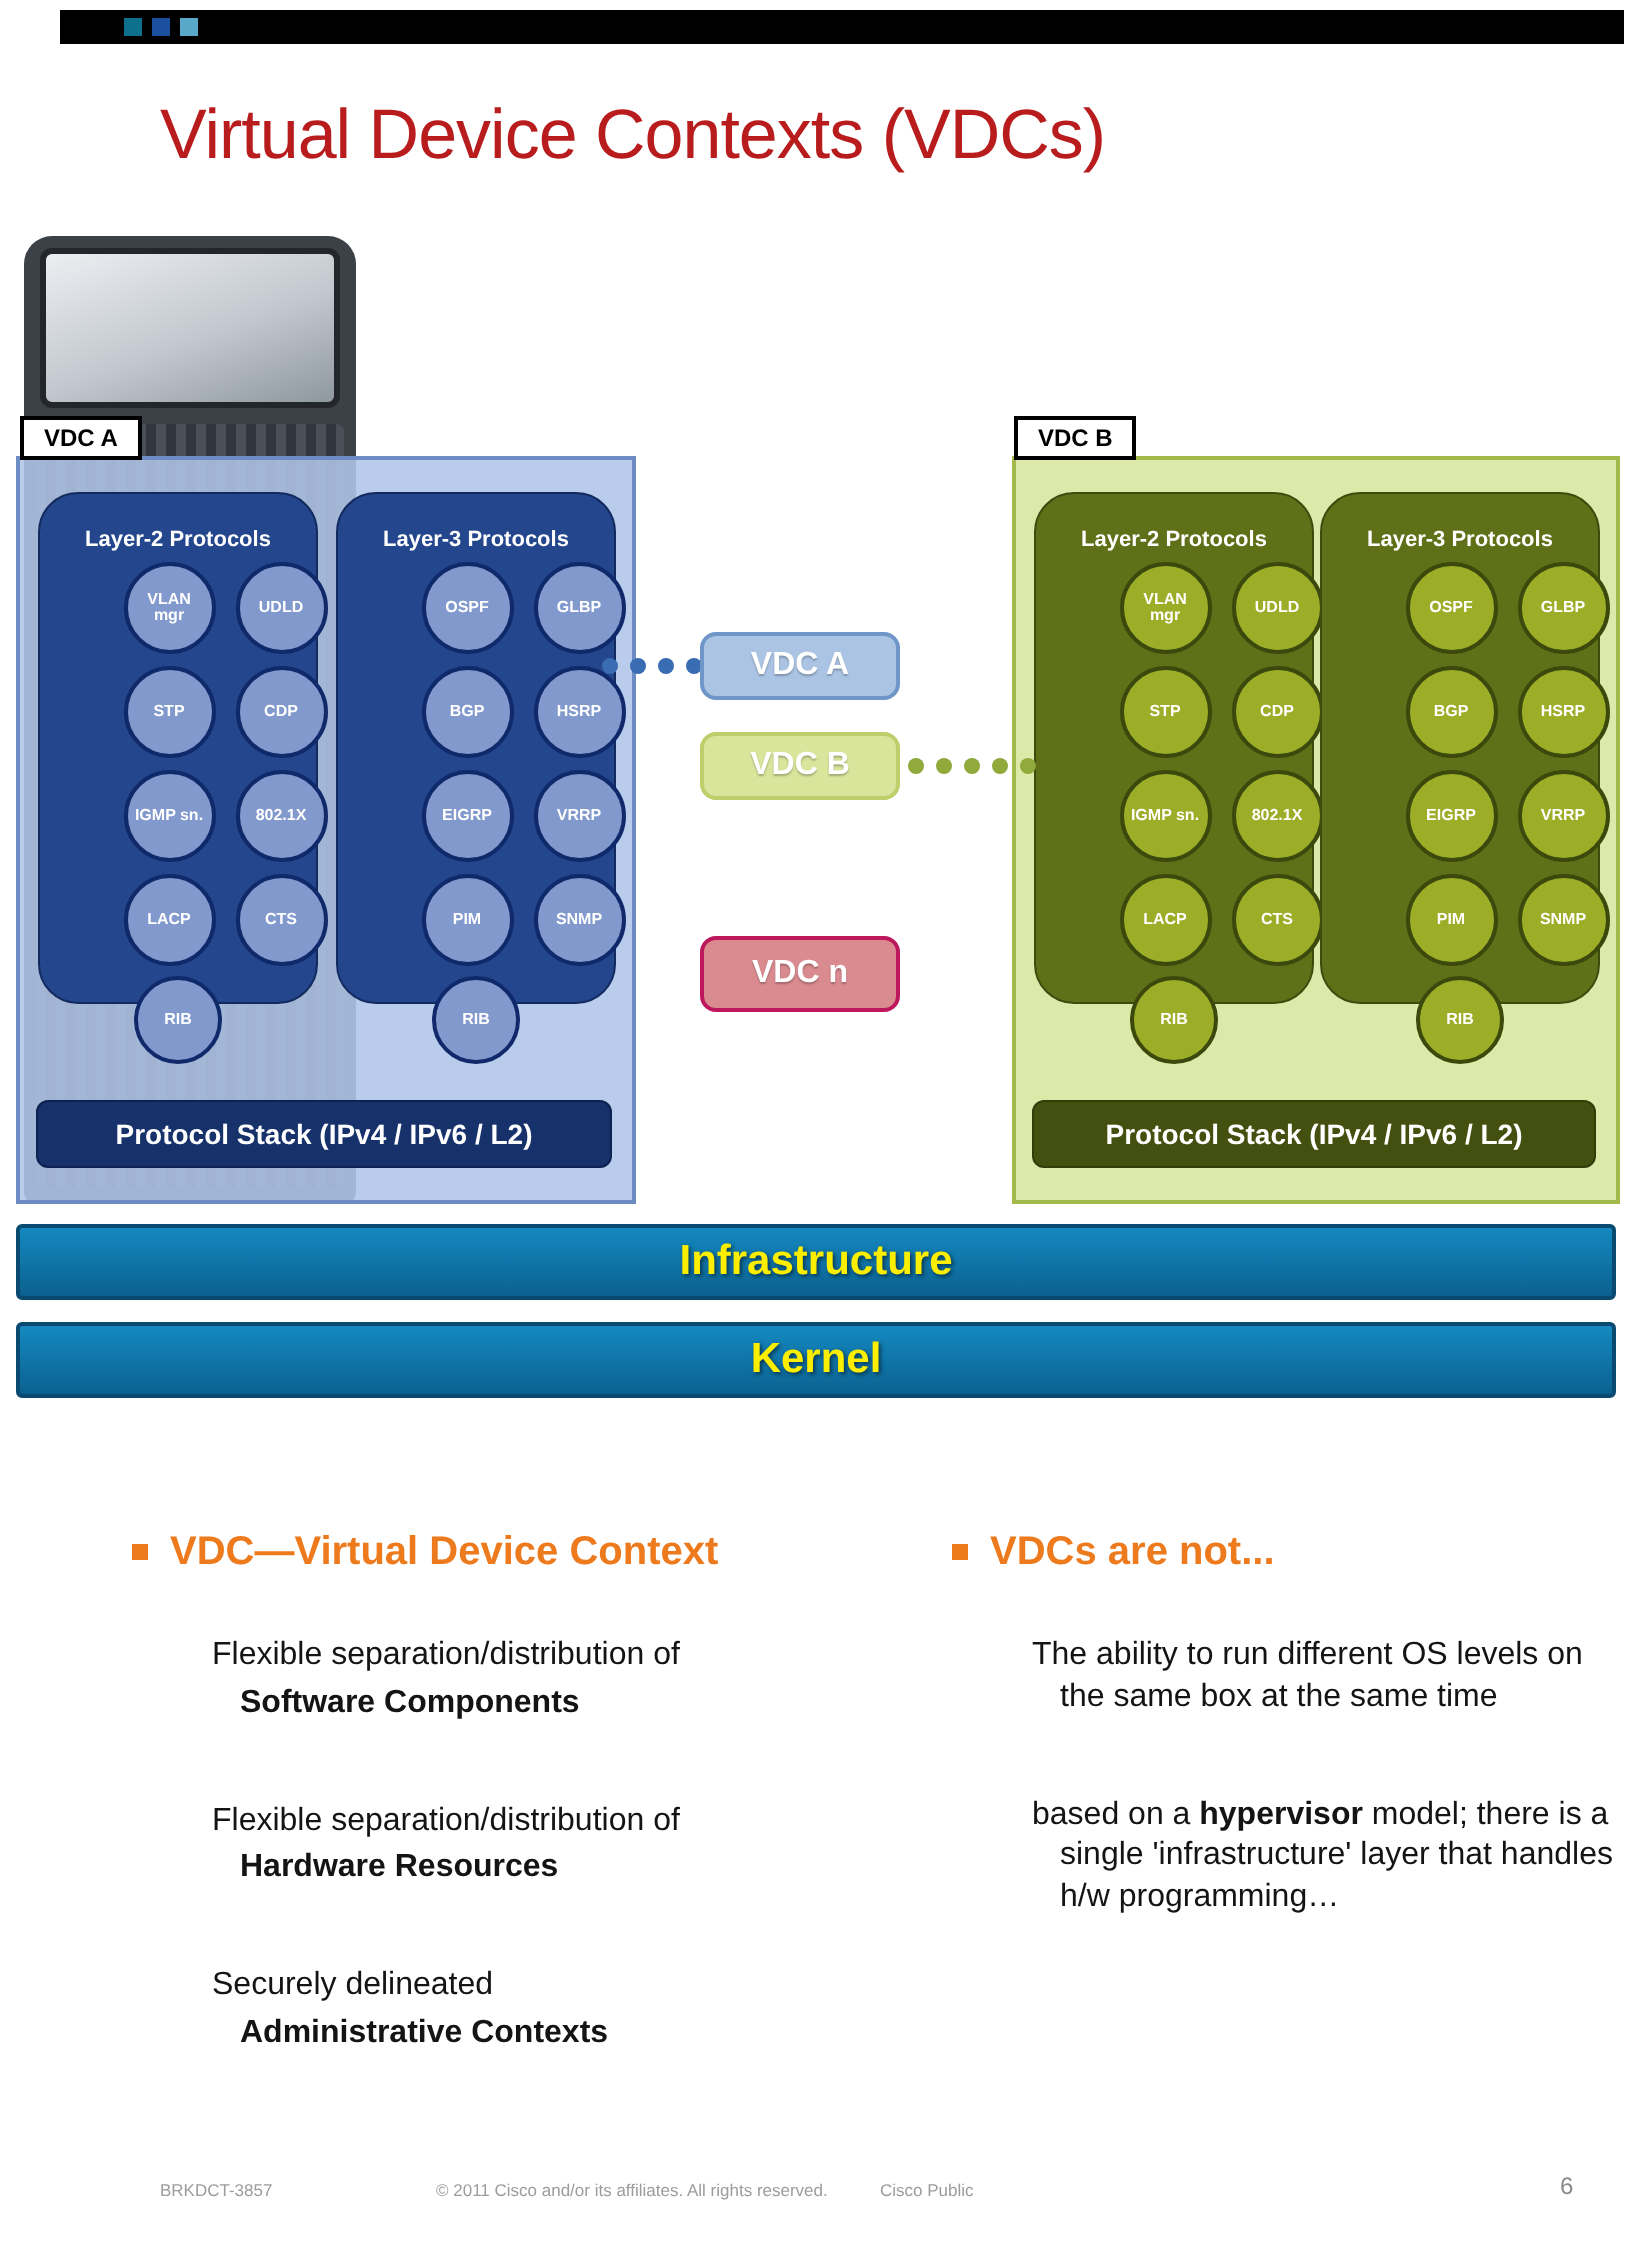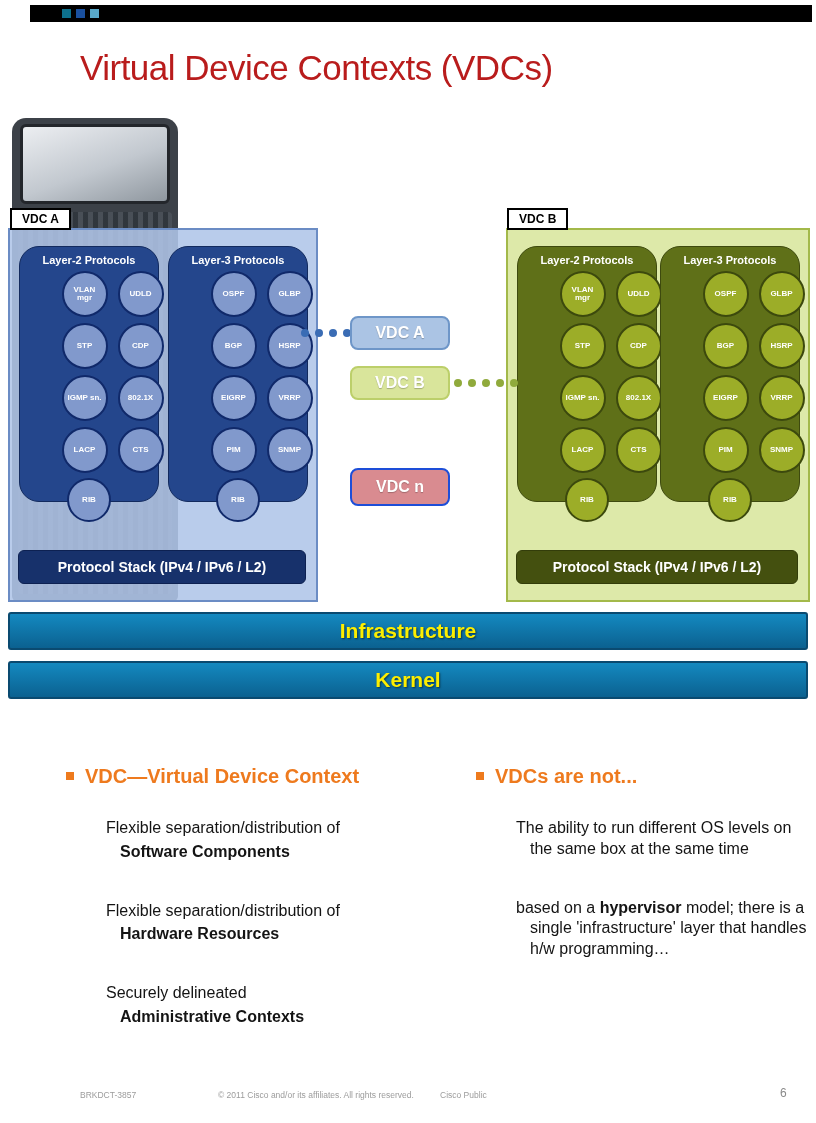--- a/index.html
+++ b/index.html
@@ -23,21 +23,21 @@
 
   
   .vdc-panel { position:absolute; top:228px; height:374px; z-index:1; }
   .panel-a { left:8px;  width:310px; background:rgba(175,197,232,0.88); border:2px solid #6b8cc4; }
   .panel-b { left:506px; width:304px; background:#dde9a9; border:2px solid #a3b94a; }
 
   .vdc-tag { position:absolute; background:#fff; border:2px solid #000; padding:2px 10px; font-size:12px; font-weight:bold; color:#000; z-index:5; }
   .tag-a { left:10px;  top:208px; }
   .tag-b { left:507px; top:208px; }
 
-  .proto-box { position:absolute; top:16px; width:140px; height:256px; border-radius:20px; padding-top:7px; }
+  .proto-box { position:absolute; top:16px; width:140px; height:256px; border-radius:20px; padding-top:17px; }
   .pb-l2 { left:9px; } .pb-l3 { right:8px; }
   .blue  { background:#24468c; border:1px solid #122a5e; }
   .olive { background:#5f7018; border:1px solid #3e4a0e; }
   .proto-title { text-align:center; color:#fff; font-size:11px; font-weight:bold; margin-bottom:5px; }
   .proto-grid { display:grid; grid-template-columns:repeat(2,46px); gap:6px 10px; justify-content:center;margin-left:47px; }
   .proto-circle { width:46px; height:46px; border-radius:50%; display:flex; align-items:center; justify-content:center;
                   text-align:center; font-size:8px; font-weight:bold; color:#fff; line-height:1.05; padding:2px; }
   .blue  .proto-circle { background:#8199cc; border:2px solid #10296a; }
   .olive .proto-circle { background:#9cad28; border:2px solid #3c490d; }
   .rib-circle { width:44px; height:44px; margin:5px auto 0; }
@@ -45,21 +45,21 @@
   .stack-bar { position:absolute; left:8px; right:10px; top:320px; height:34px; border-radius:6px;
                display:flex; align-items:center; justify-content:center; color:#fff; font-weight:bold; font-size:14px; }
   .panel-a .stack-bar { background:#17316b; border:1px solid #0d2152; }
   .panel-b .stack-bar { background:#44500f; border:1px solid #333d0a; }
 
   
   .chip { position:absolute; left:350px; width:100px; height:34px; border-radius:8px; display:flex; align-items:center;
           justify-content:center; color:#fff; font-weight:bold; font-size:16px; text-shadow:0 1px 1px rgba(0,0,0,.25); z-index:2; }
   .chip-a { top:316px; background:#abc4e4; border:2px solid #6e96c8; }
   .chip-b { top:366px; background:#d9e59b; border:2px solid #bccf6a; }
-  .chip-n { top:468px; height:38px; background:#d98b90; border:2px solid #1d4ed8; }
+  .chip-n { top:468px; height:38px; background:#d98b90; border:2px solid #be185d; }
   .dots { position:absolute; display:flex; gap:6px; align-items:center; z-index:2; }
   .dots-a { left:301px; top:329px; } .dots-b { left:454px; top:379px; }
   .dot { width:8px; height:8px; border-radius:50%; }
   .dots-a .dot { background:#3a6cb4; } .dots-b .dot { background:#90aa3c; }
 
   
   .hbar { position:absolute; left:8px; width:800px; height:38px; border:2px solid #0a4a70; border-radius:3px;
           background:linear-gradient(#1489c0,#0b6190); display:flex; align-items:center; justify-content:center;
           color:#fcee00; font-size:21px; font-weight:bold; text-shadow:1px 1px 2px rgba(0,0,0,.55); }
   .bar-infra { top:612px; } .bar-kernel { top:661px; }

